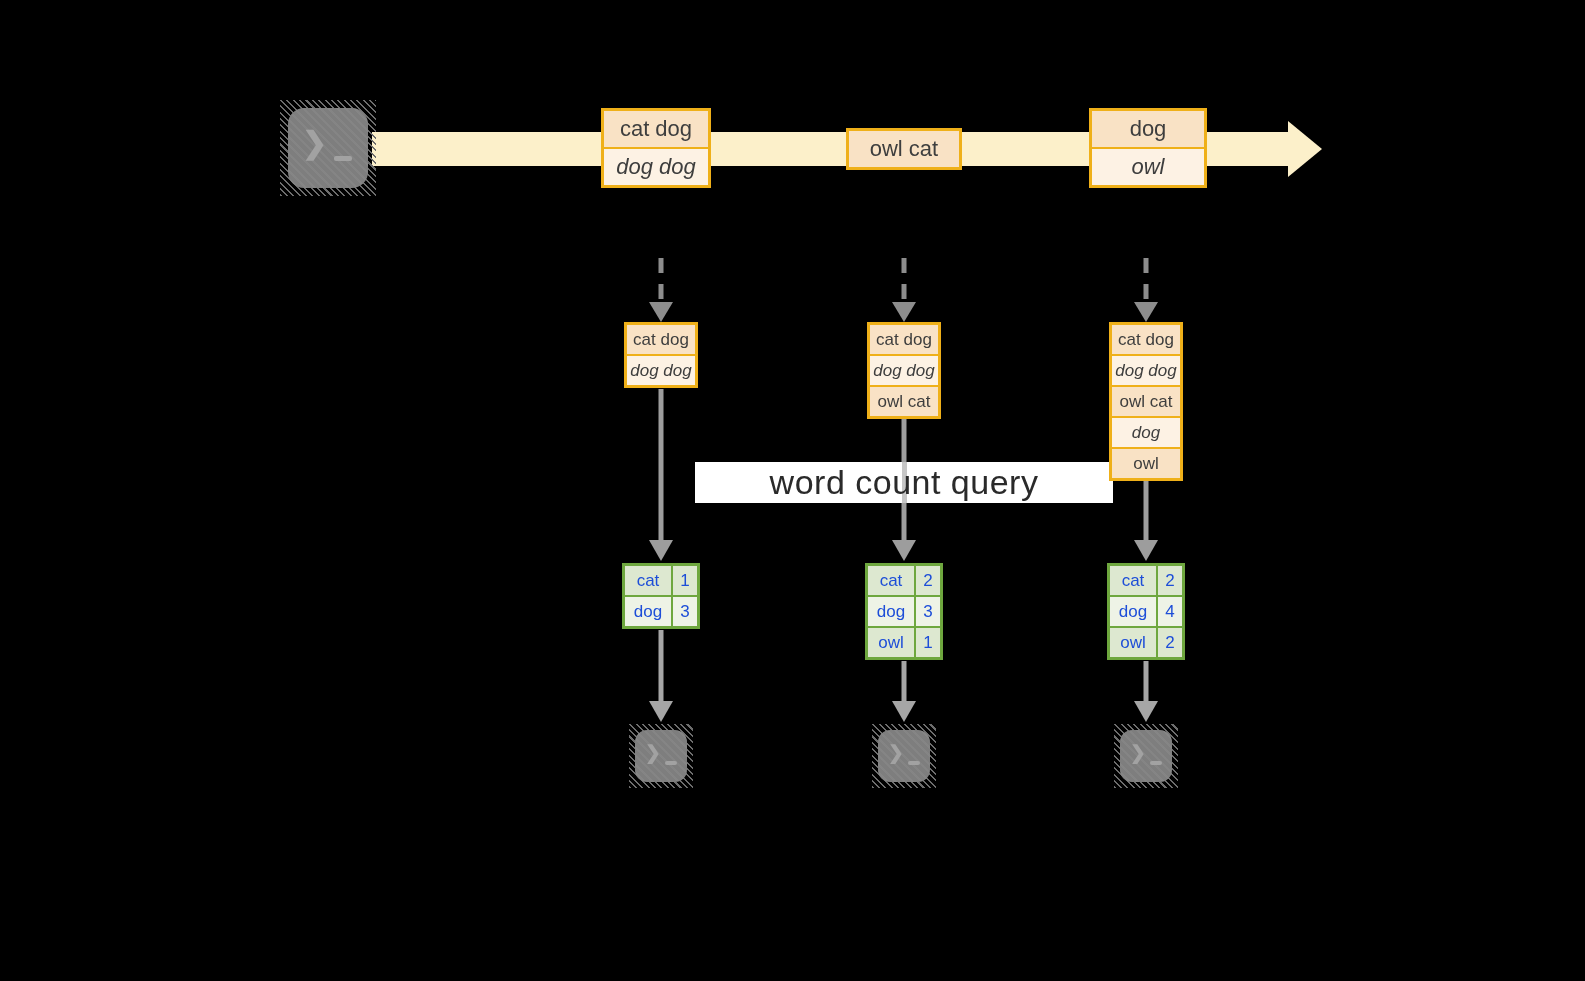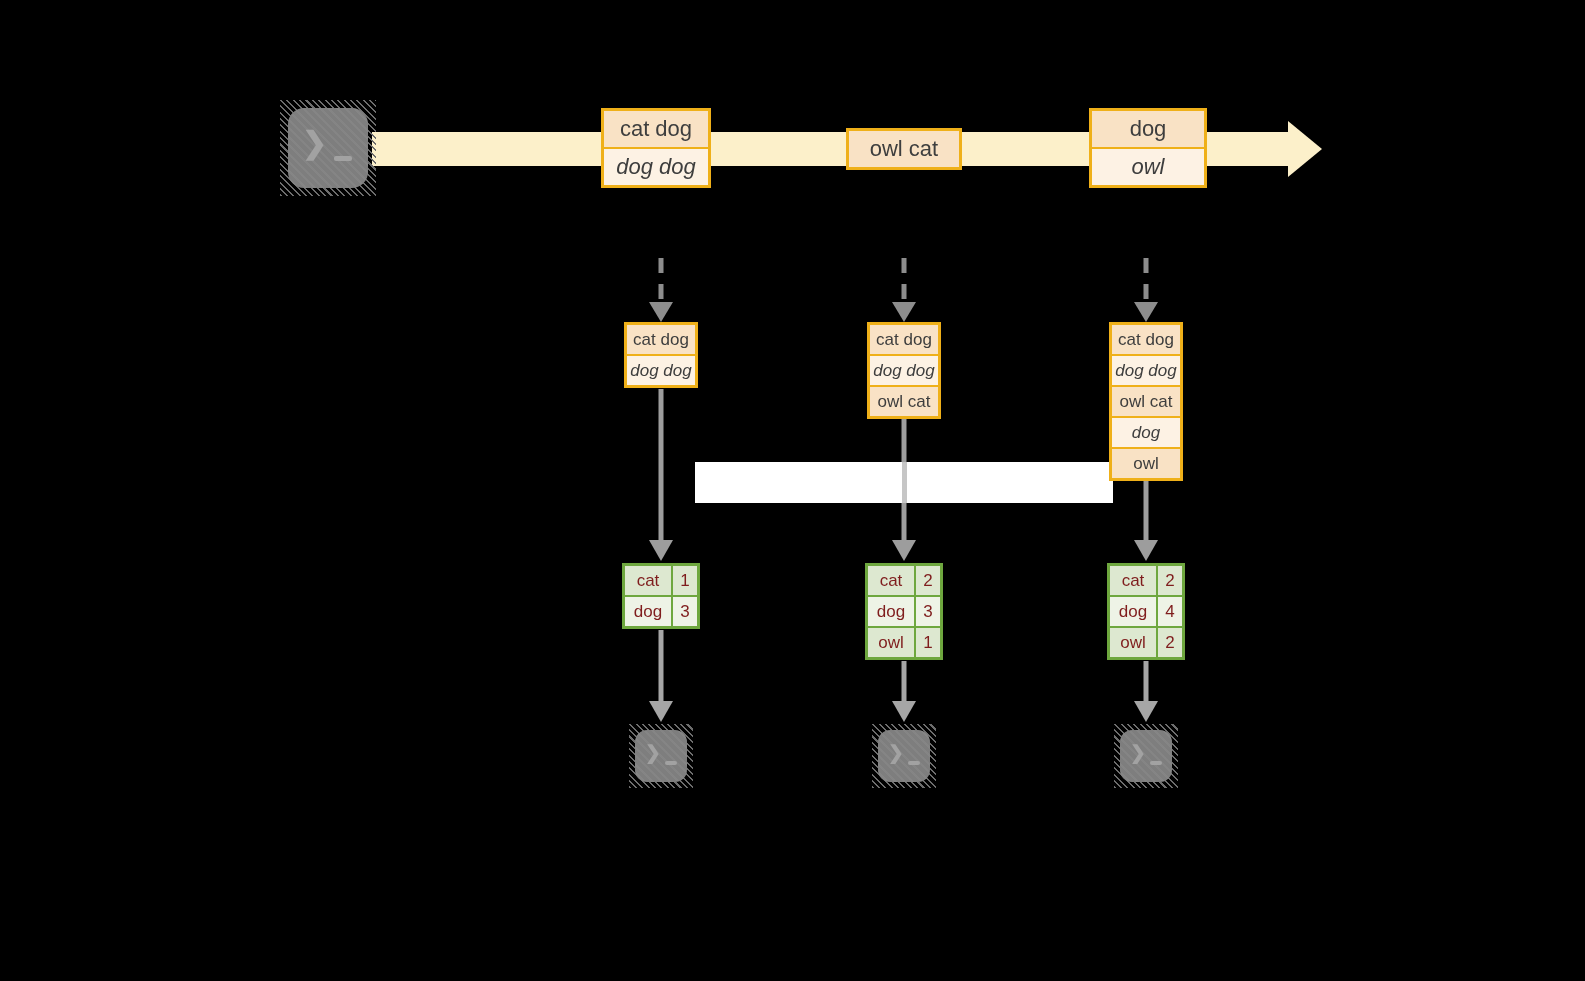--- a/index.html
+++ b/index.html
@@ -34,21 +34,21 @@
 
   
   .gtable {
     position:absolute; z-index:4;
     border:3px solid var(--green,#6ea73e); background:var(--green,#6ea73e);
     display:flex; flex-direction:column; gap:2px;
   }
   .grow { display:flex; gap:2px; height:29px; }
   .gcell {
     display:flex; align-items:center; justify-content:center;
-    font-size:17px; color:#7f1d1d;
+    font-size:17px; color:#1d4ed8;
   }
   .gword { width:46px; }
   .gcount { width:24px; }
   .g-a { background:var(--green_light,#dde8d0); }
   .g-b { background:var(--green_lighter,#eef3e6); }
 
   
   svg.arrow { position:absolute; z-index:2; overflow:visible; }
 
   
@@ -143,20 +143,21 @@
   <line x1="14" y1="0" x2="14" y2="123" stroke="#9d9d9d" stroke-width="5"></line>
   <polygon points="2,121 26,121 14,142" fill="#9d9d9d"></polygon>
 </svg>
 <svg class="arrow" style="left:1132px;top:481px" width="28" height="81">
   <line x1="14" y1="0" x2="14" y2="61" stroke="#9d9d9d" stroke-width="5"></line>
   <polygon points="2,59 26,59 14,80" fill="#9d9d9d"></polygon>
 </svg>
 
 <div class="qband" style="left:695px;top:462px;width:418px;height:41px">
   <div class="qline" style="left:207px"></div>
+  <div class="qtext">word count query</div>
 </div>
 
 <div class="gtable" style="left:622px;top:563px">
   <div class="grow">
     <div class="gcell gword g-a">cat</div>
     <div class="gcell gcount g-a">1</div>
   </div>
   <div class="grow">
     <div class="gcell gword g-b">dog</div>
     <div class="gcell gcount g-b">3</div>

